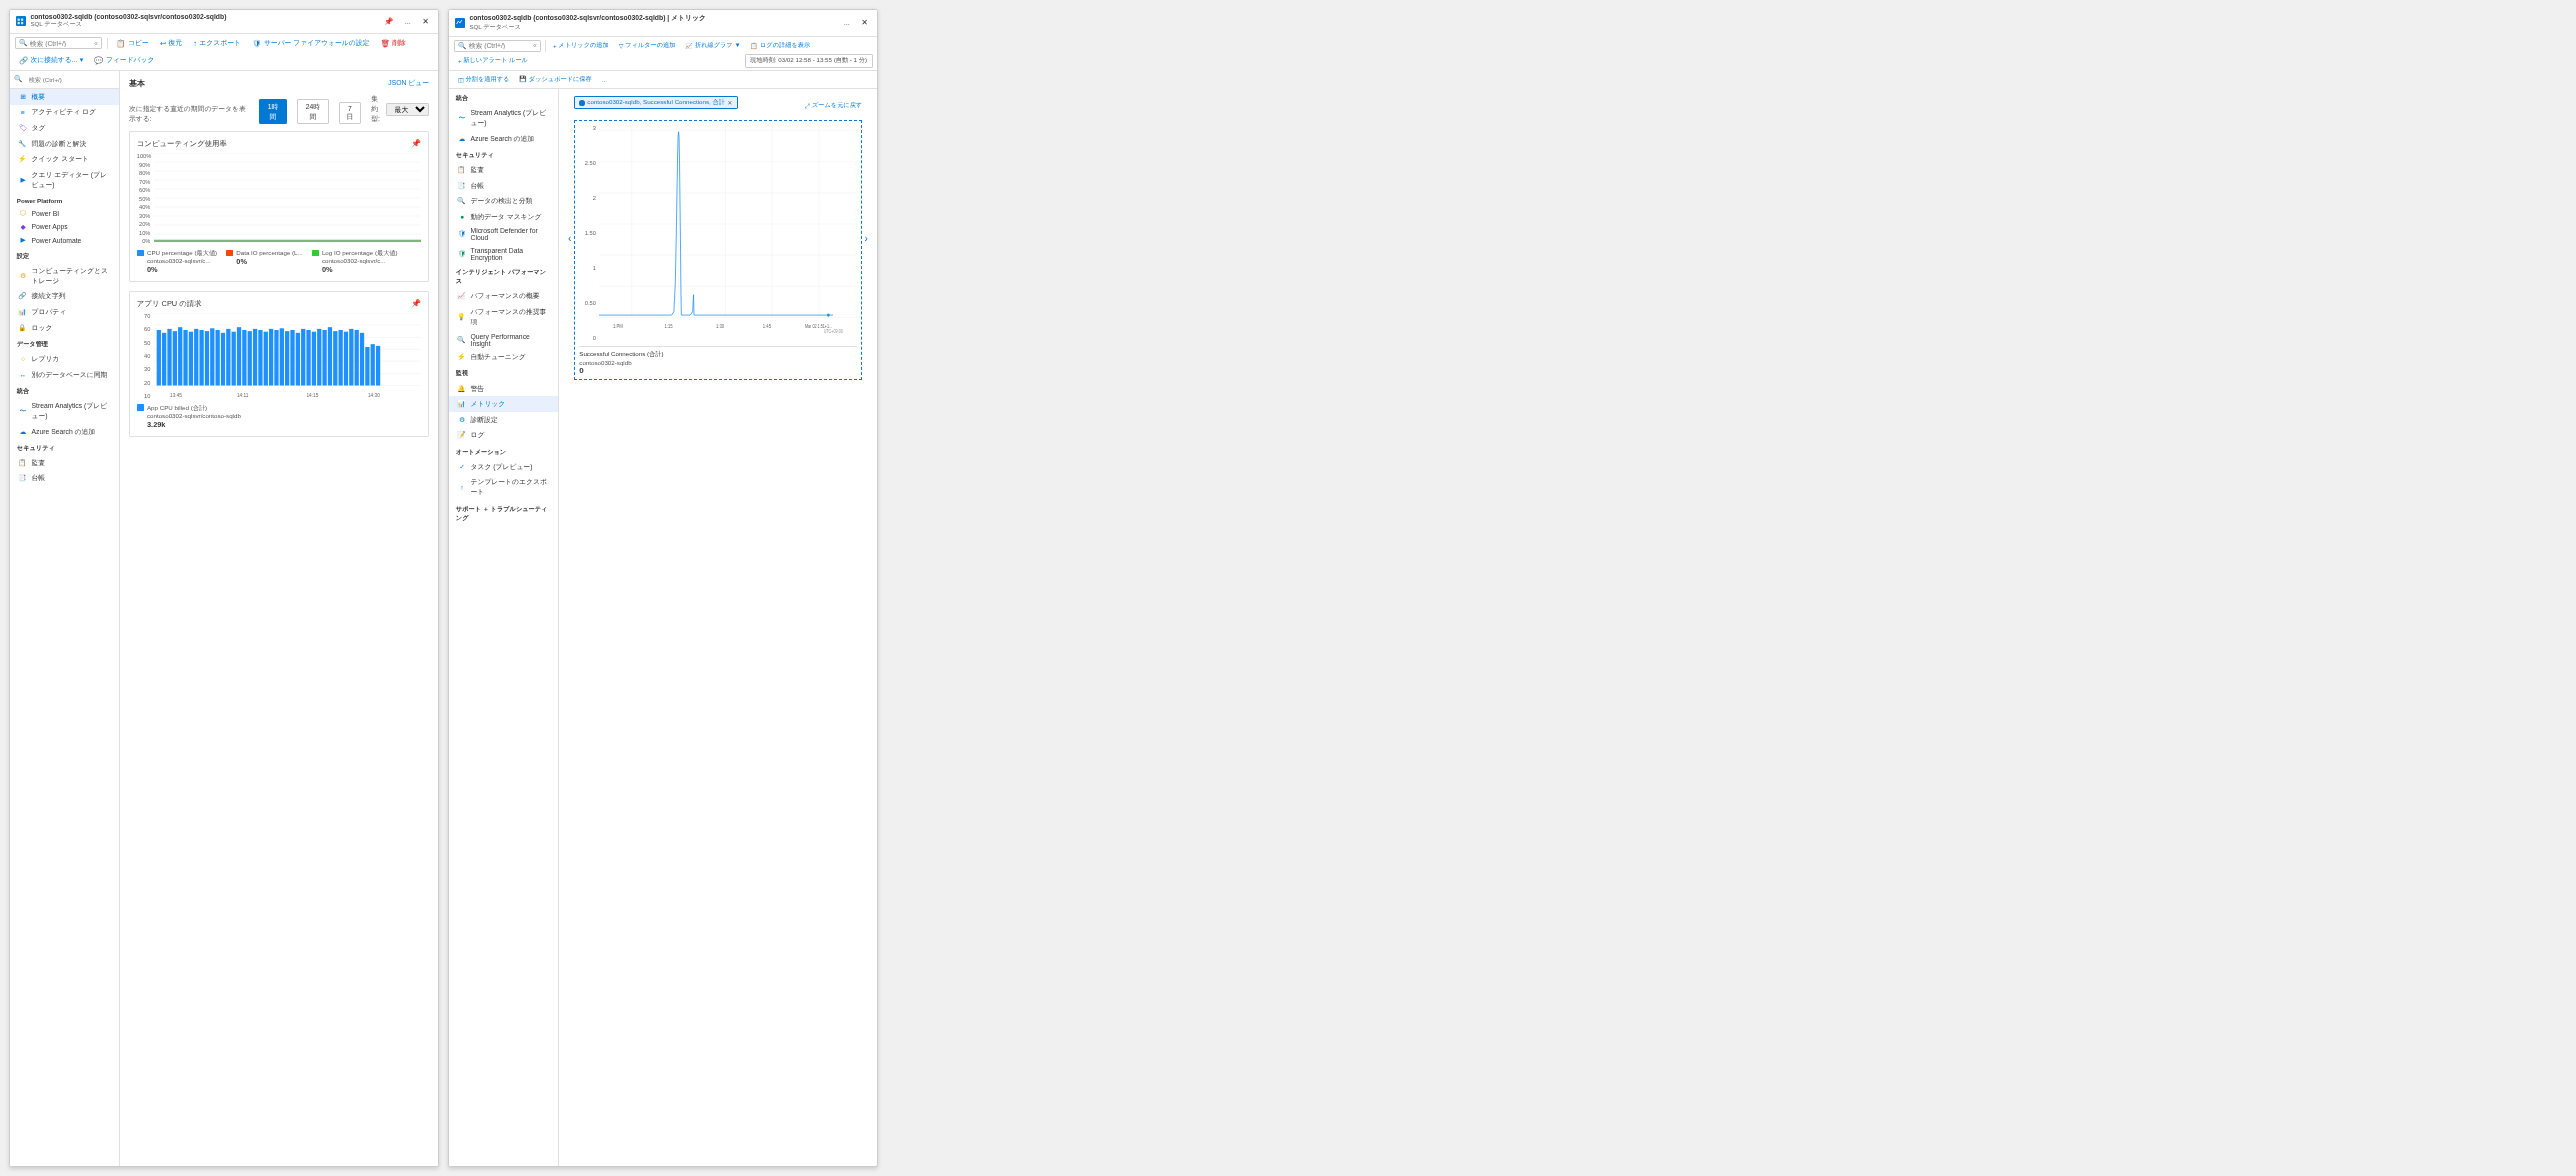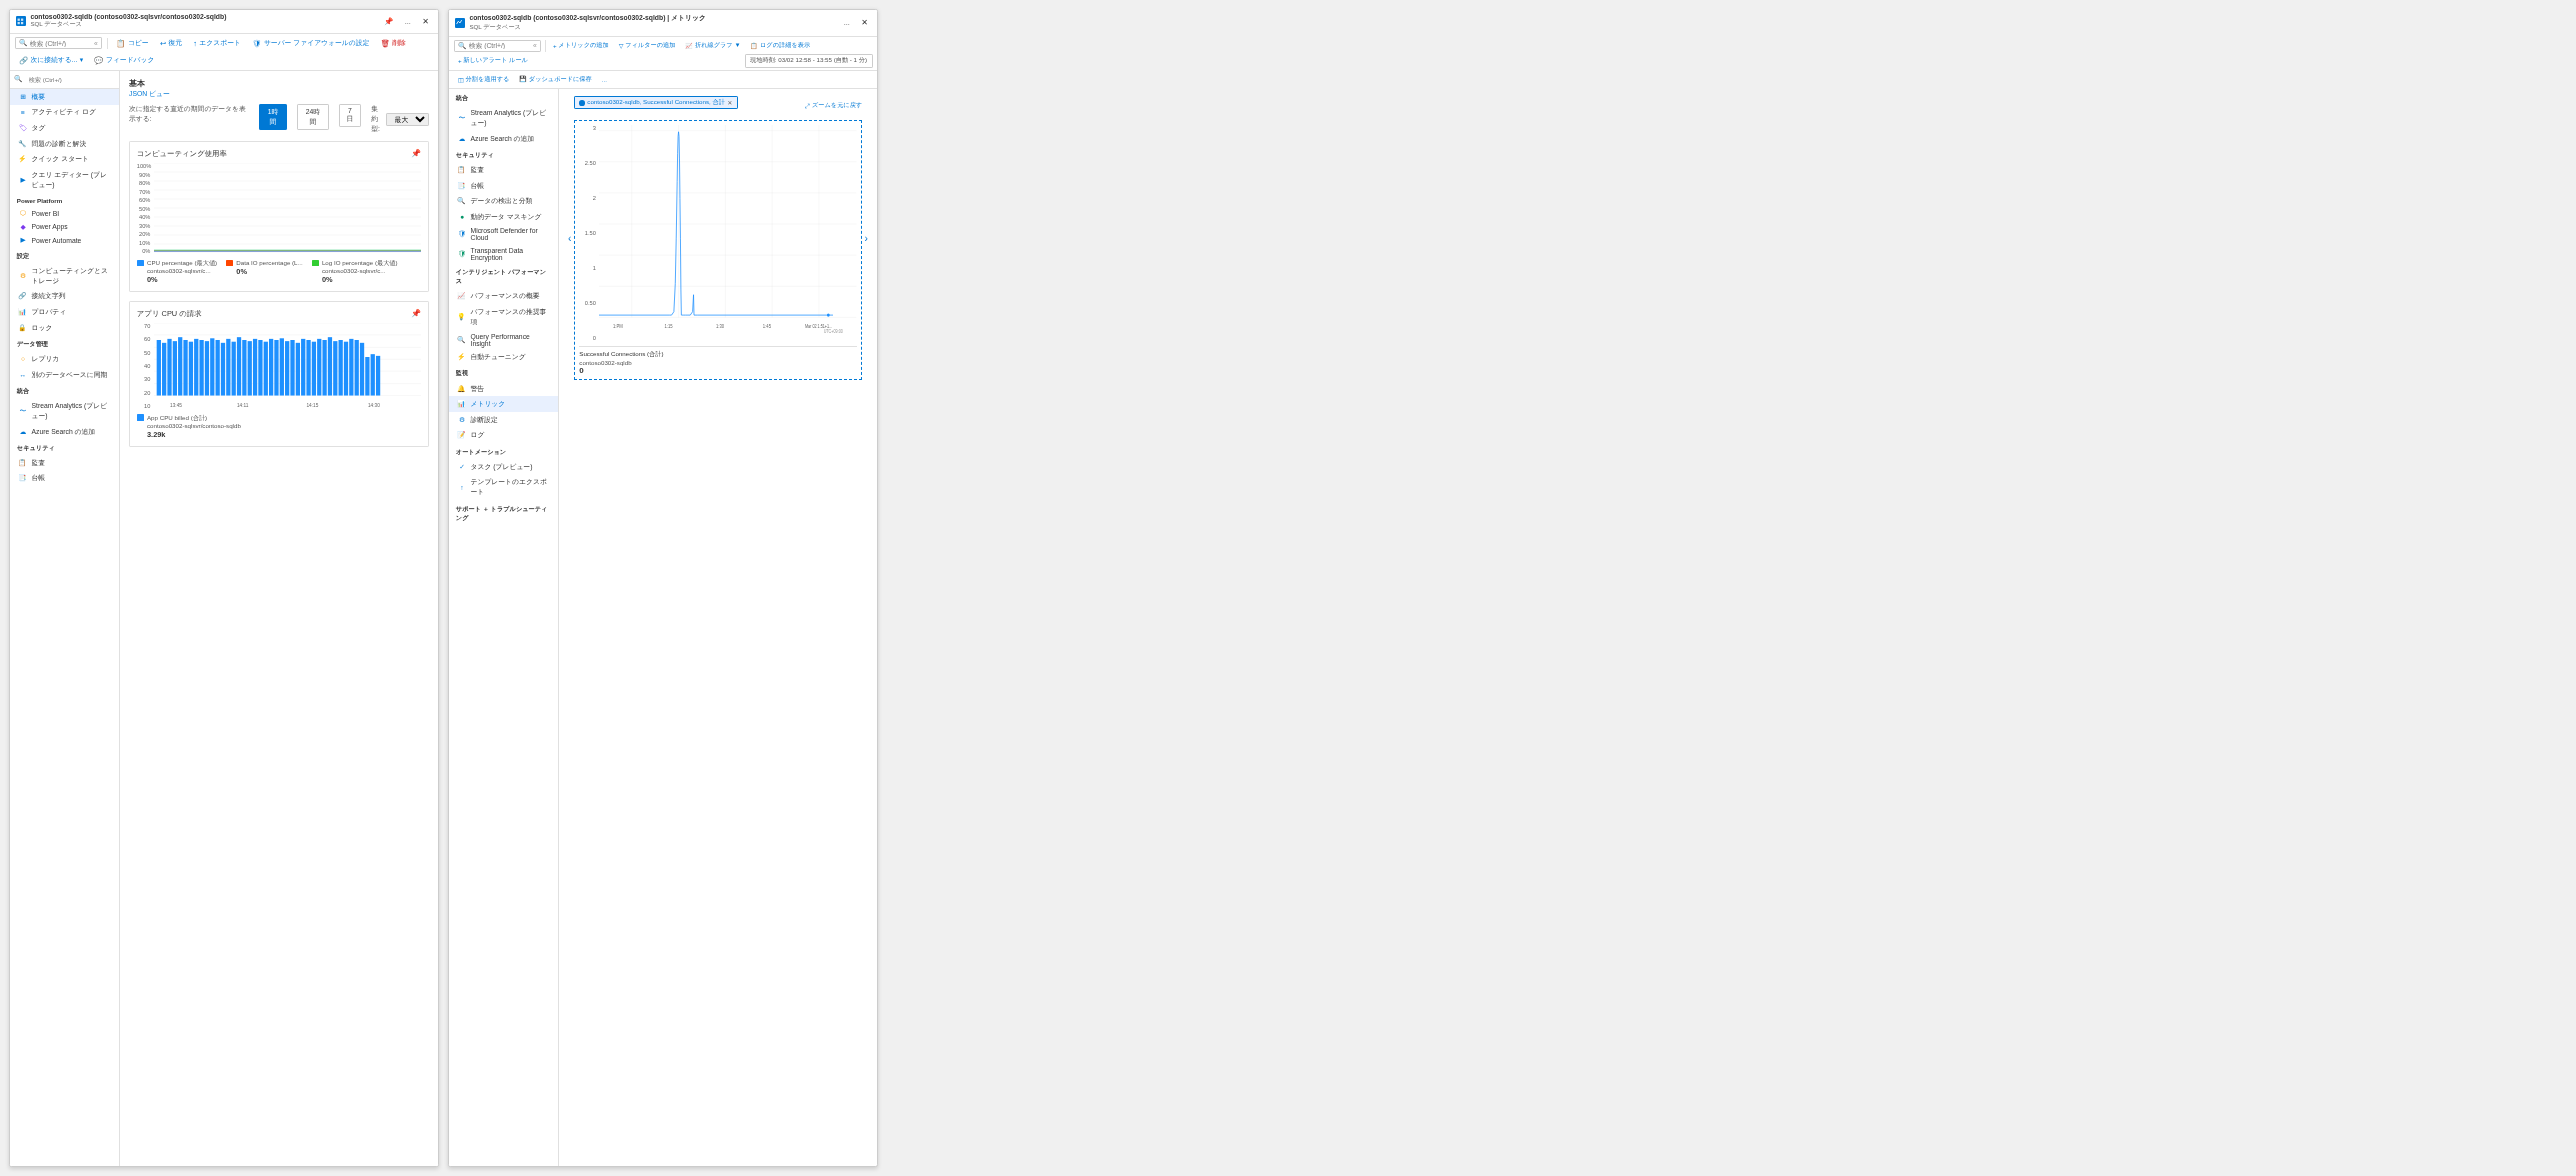--- a/index.html
+++ b/index.html
@@ -164,42 +164,41 @@
     .content {
       flex: 1;
       overflow-y: auto;
       padding: 6.8px 9px;
       background: #fff;
     }
 
     
     .section-header {
       display: flex;
-      align-items: flex-start;
+      align-items: center;
       justify-content: space-between;
       margin-bottom: 5.7px;
-      flex-direction: column;
     }
     .section-title {
       font-size: 8px;
       font-weight: 600;
       color: #333;
     }
     .json-view-btn {
       color: #0078d4;
       font-size: 6.8px;
       cursor: pointer;
       background: none;
       border: none;
     }
 
     
     .time-range {
       display: flex;
-      align-items: flex-start;
+      align-items: flex-end;
       gap: 10px;
       margin-bottom: 6.8px;
       font-size: 6.8px;
       color: #555;
     }
     .time-btn {
       padding: 1.7px 5.7px;
       border: 0.6px solid #ccc;
       border-radius: 1.1px;
       cursor: pointer;

